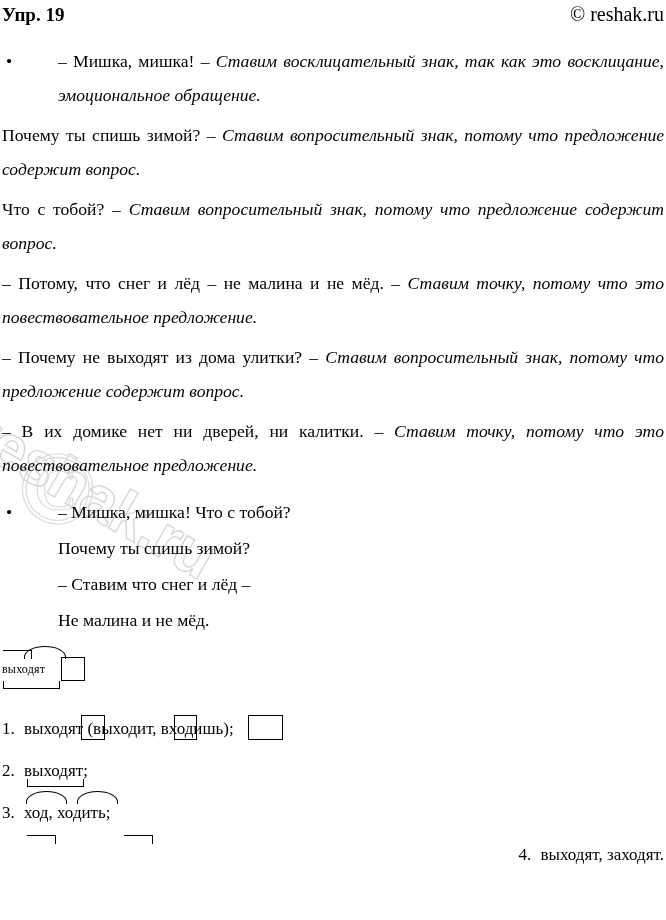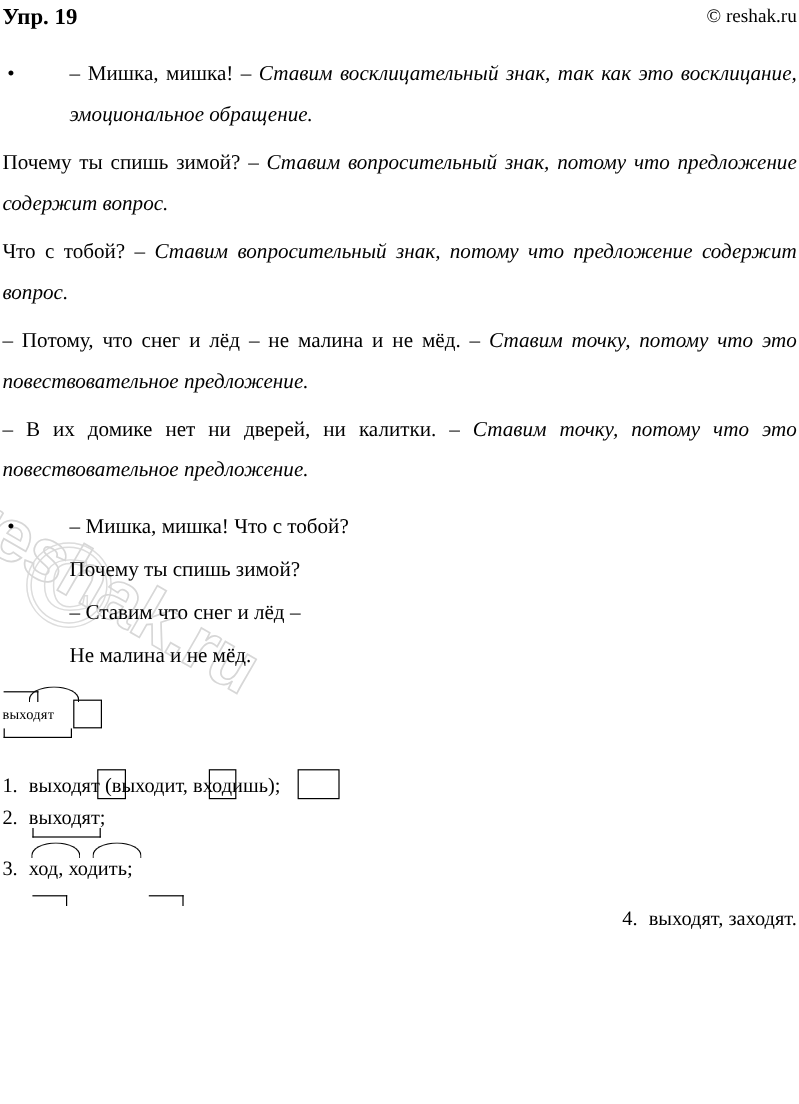--- a/index.html
+++ b/index.html
@@ -66,21 +66,21 @@
     align-items: flex-start;
     justify-content: space-between;
     height: 26px;
   }
   .title {
     font-size: 19px;
     font-weight: bold;
     line-height: 22px;
   }
   .site {
-    font-size: 16px;
+    font-size: 20px;
     line-height: 20px;
   }
 
   
   .para {
     font-size: 17.6px;
     line-height: 34px;
     text-align: justify;
     margin: 0;
     padding: 0;
@@ -194,20 +194,23 @@
   </div>
 
   <div class="para gap">
     <span>Что с тобой? – </span><em class="it">Ставим вопросительный знак, потому что предложение содержит вопрос.</em>
   </div>
 
   <div class="para gap">
     <span>– Потому, что снег и лёд – не малина и не мёд. – </span><em class="it">Ставим точку, потому что это повествовательное предложение.</em>
   </div>
 
+  <div class="para gap">
+    <span>– Почему не выходят из дома улитки? – </span><em class="it">Ставим вопросительный знак, потому что предложение содержит вопрос.</em>
+  </div>
 
   <div class="para gap">
     <span>– В их домике нет ни дверей, ни калитки. – </span><em class="it">Ставим точку, потому что это повествовательное предложение.</em>
   </div>
 
   <div style="margin-top:12px;">
     <div class="dialog-line">
       <span class="bullet-dot" style="left:4px;line-height:36px;">•</span>
       <span>– Мишка, мишка! Что с тобой?</span>
     </div>
@@ -236,21 +239,21 @@
   </div>
 
   <div class="num-line" style="margin-top:18px;">
     <span>1.</span>
     <span style="margin-left:5px;">выходят (выходит, входишь);</span>
     <span class="mk-ending" style="left:79px;  top:-3px; width:24px; height:25px;"></span>
     <span class="mk-ending" style="left:172px; top:-3px; width:23px; height:25px;"></span>
     <span class="mk-ending" style="left:246px; top:-3px; width:35px; height:25px;"></span>
   </div>
 
-  <div class="num-line" style="margin-top:5px;">
+  <div class="num-line" style="margin-top:20px;">
     <span>2.</span>
     <span style="margin-left:5px;">выходят;</span>
     <span class="mk-stem" style="left:25px; top:19px; width:57px;"></span>
   </div>
 
   <div class="num-line" style="margin-top:20px;">
     <span>3.</span>
     <span style="margin-left:5px;text-align:right;">ход, ходить;</span>
     <span class="mk-root" style="left:24px; top:-11px; width:41px;"></span>
     <span class="mk-root" style="left:75px; top:-11px; width:41px;"></span>

